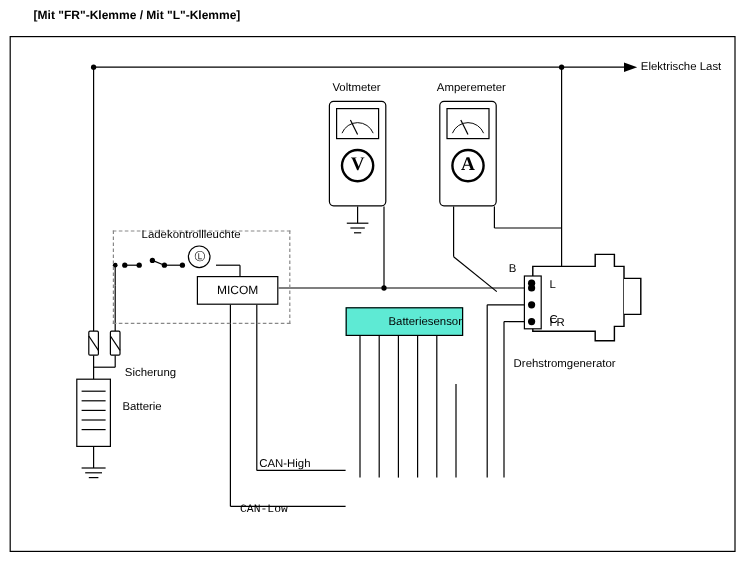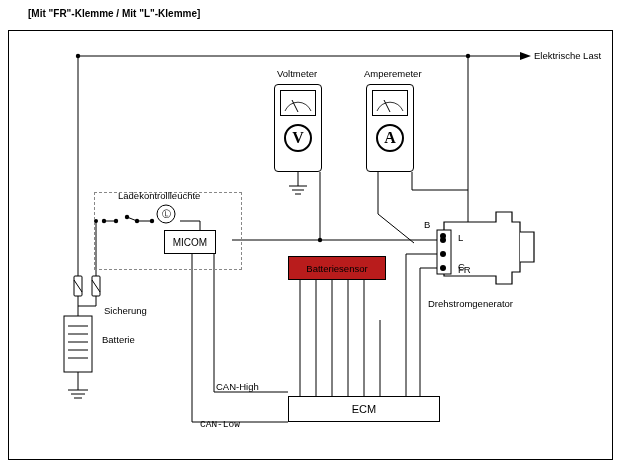--- a/index.html
+++ b/index.html
@@ -91,24 +91,24 @@
     background: #ffffff;
     display: flex;
     align-items: center;
     justify-content: center;
     font-size: 11px;
   }
   .sensor {
     position: absolute;
     box-sizing: border-box;
     border: 1px solid #000;
-    background: #b91c1c;
-    display: flex;
-    align-items: center;
-    justify-content: center;
+    background: #5eead4;
+    display: flex;
+    align-items: center;
+    justify-content: flex-end;
     font-size: 9.5px;
   }
   .dashed {
     position: absolute;
     box-sizing: border-box;
     border: 1px dashed #888;
   }
   .term-lbl {
     position: absolute;
     font-size: 9.5px;
@@ -252,38 +252,35 @@
     <span>A</span>
   </div>
   <div class="lbl" style="left:364px; top:68px;">Amperemeter</div>
 
   <div class="lbl" style="left:534px; top:50px;">Elektrische Last</div>
 
   <div class="dashed" style="left:94px; top:192px; width:148px; height:78px;"></div>
   <div class="lbl" style="left:100px; top:190px;padding-left:18px;">Ladekontrollleuchte</div>
   <div class="lbl" style="left:162px; top:208px; font-size:9px;">Ⓛ</div>
 
-  <div class="micom" style="left:164px; top:230px; width:52px; height:24px;">
+  <div class="micom" style="left:164px; top:230px; width:68px; height:24px;">
     <span>MICOM</span>
   </div>
 
   <div class="lbl" style="left:104px; top:283px;margin-top:22px;">Sicherung</div>
 
   <div class="lbl" style="left:102px; top:334px;">Batterie</div>
 
   <div class="sensor" style="left:288px; top:256px; width:98px; height:24px;">
     <span>Batteriesensor</span>
   </div>
 
   <div class="term-lbl" style="left:424px; top:219px;">B</div>
   <div class="term-lbl" style="left:458px; top:232px;">L</div>
   <div class="term-lbl" style="left:458px; top:264px;">FR</div>
   <div class="term-lbl" style="left:458px; top:261px;">C</div>
   <div class="lbl" style="left:428px; top:298px;">Drehstromgenerator</div>
 
-  <div class="ecm" style="left:288px; top:396px; width:152px; height:26px;">
-    <span>ECM</span>
-  </div>
 
   <div class="lbl" style="left:216px; top:381px;">CAN-High</div>
   <div class="lbl" style="left:200px; top:419px;font-family:Liberation Mono, monospace;">CAN-Low</div>
 
 </div>
 
 </body></html>

